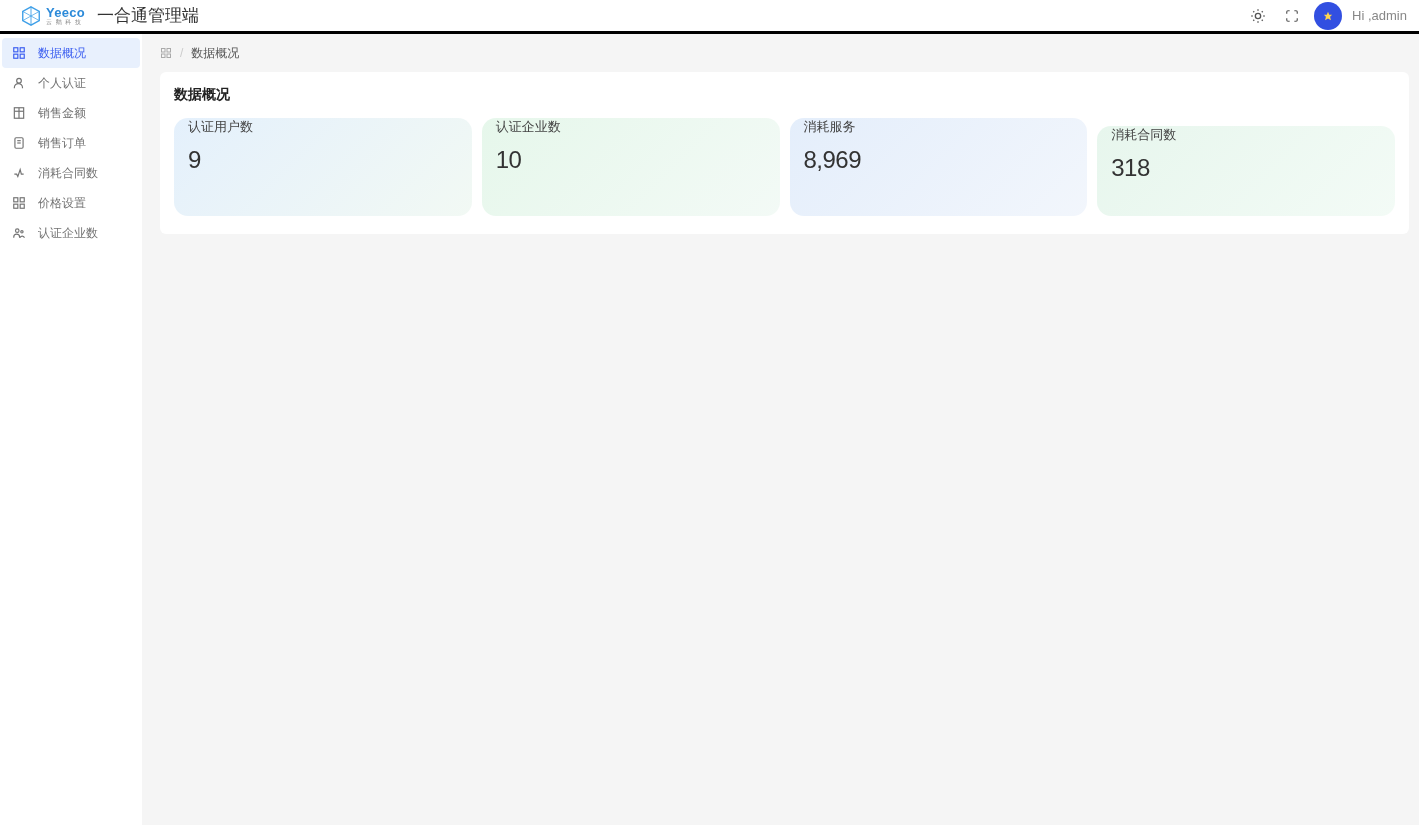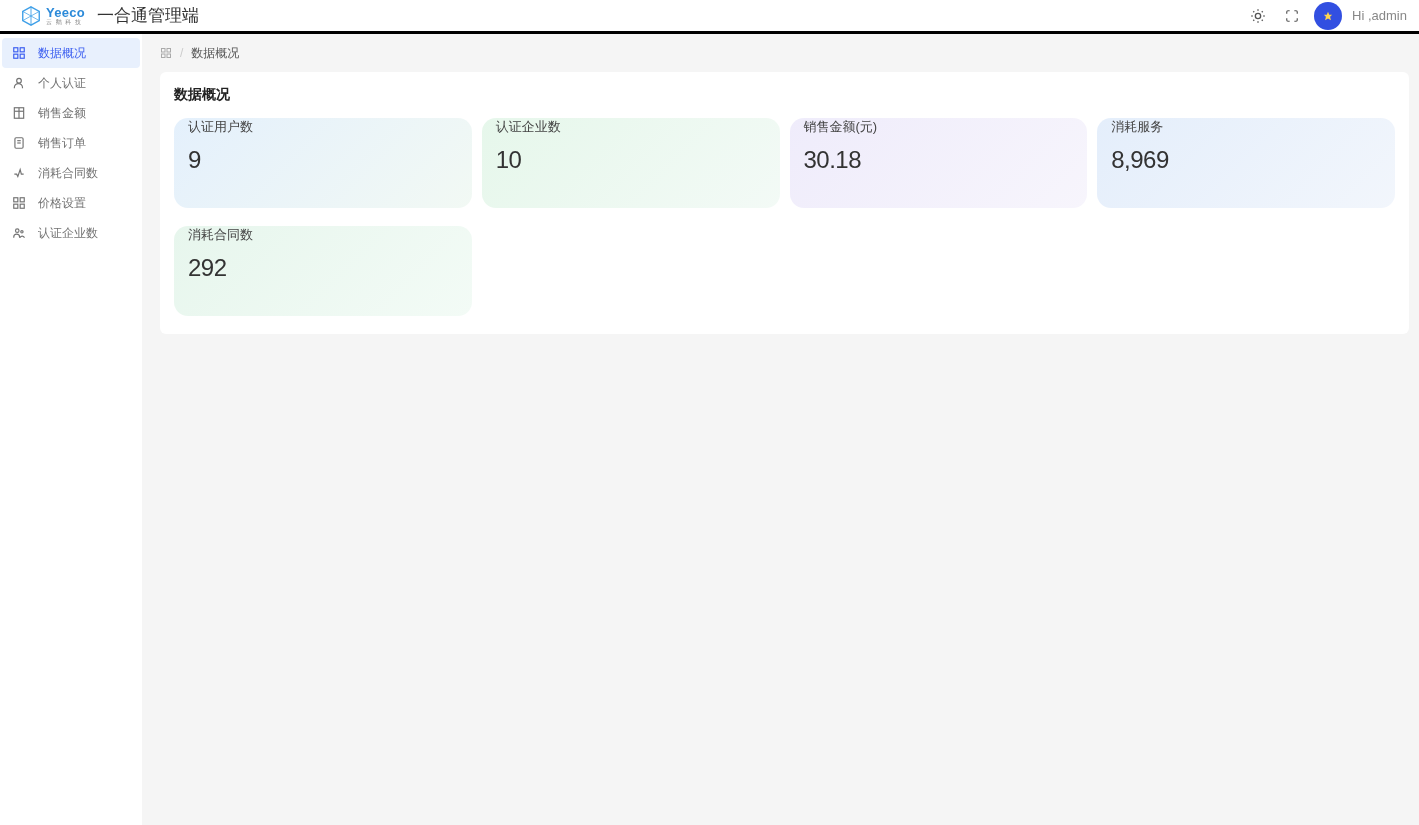--- a/index.html
+++ b/index.html
@@ -336,32 +336,28 @@
         <div class="stat-card blue">
           <div class="stat-label">认证用户数</div>
           <div class="stat-value">9</div>
         </div>
 
         <div class="stat-card green">
           <div class="stat-label">认证企业数</div>
           <div class="stat-value">10</div>
         </div>
 
-        <div class="stat-card purple">
-          <div class="stat-label">销售金额(元)</div>
-          <div class="stat-value">30.18</div>
-        </div>
 
         <div class="stat-card blue2">
           <div class="stat-label">消耗服务</div>
           <div class="stat-value">8,969</div>
         </div>
 
         <div class="stat-card green2">
           <div class="stat-label">消耗合同数</div>
-          <div class="stat-value">292</div>
+          <div class="stat-value">318</div>
         </div>
 
       </div>
     </div>
   </div>
 
 </div>
 
 </body></html>

